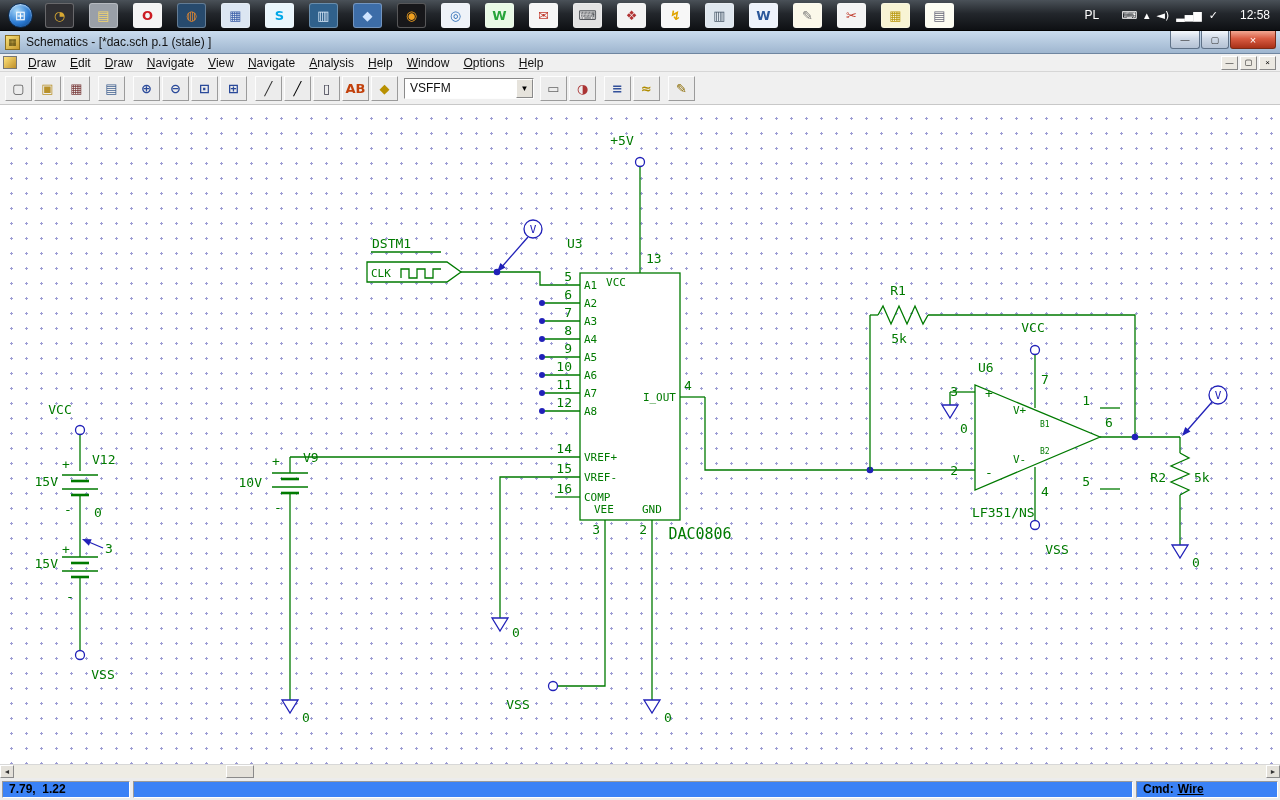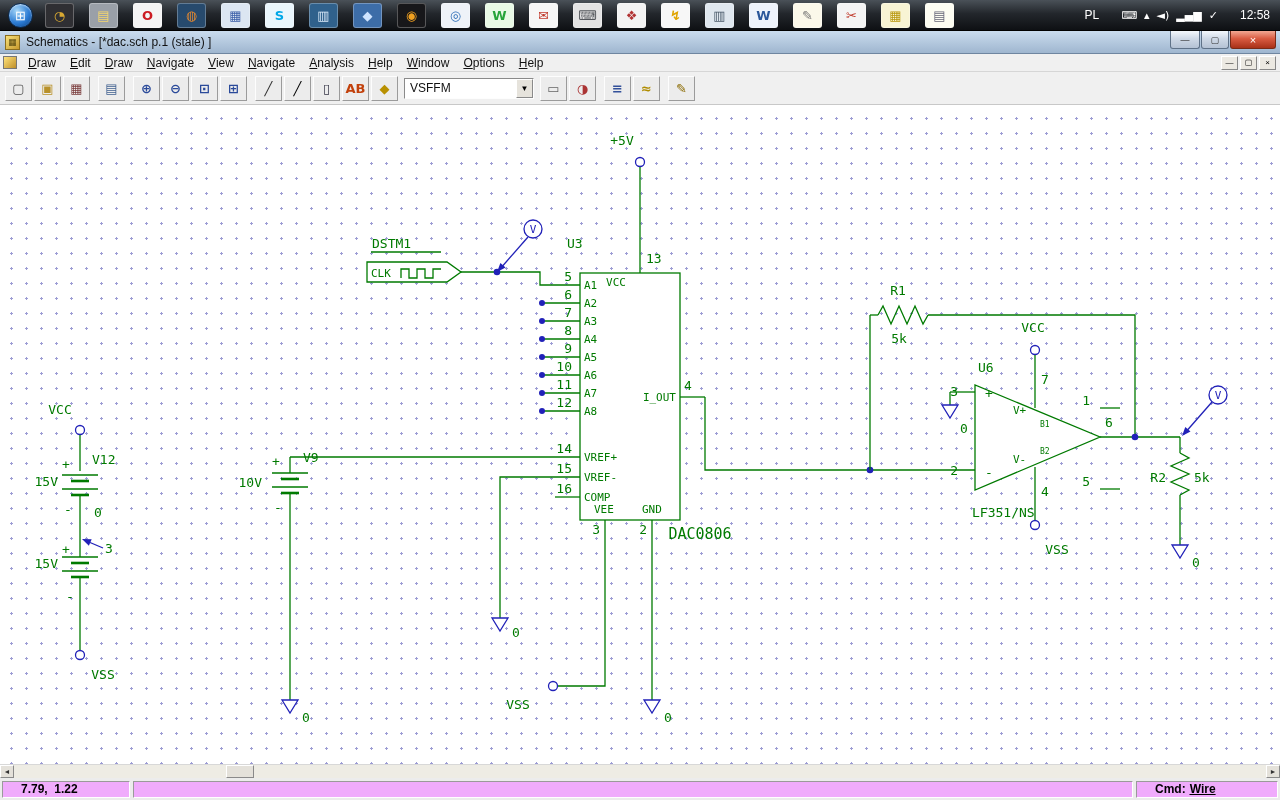--- a/index.html
+++ b/index.html
@@ -56,21 +56,21 @@
   #schematic .blf { fill:#2121b8; stroke:none; }
 
   
   #hscroll { flex:0 0 14px; height:14px; background:#eeece4; border-top:1px solid #d8d8d8; position:relative; }
   .scroll-btn { position:absolute; top:0; width:14px; height:13px; background:#e4e1da; border:1px solid; border-color:#fff #8a8a8a #8a8a8a #fff; font-size:7px; display:flex; align-items:center; justify-content:center; color:#333; cursor:default; }
   .scroll-btn.left { left:0; } .scroll-btn.right { right:0; }
   .scroll-thumb { position:absolute; left:226px; top:0; width:28px; height:13px; background:#e4e1da; border:1px solid; border-color:#fff #8a8a8a #8a8a8a #fff; cursor:default; }
 
   
   #statusbar { flex:0 0 22px; height:22px; background:#ececec; display:flex; align-items:center; gap:3px; padding:0 2px; font-size:12px; color:#000; }
-  .sb-box { height:17px; border:1px solid; border-color:#9a9a9a #fff #fff #9a9a9a; display:flex; align-items:center; padding:0 18px; background:#f0abfc; }
+  .sb-box { height:17px; border:1px solid; border-color:#9a9a9a #fff #fff #9a9a9a; display:flex; align-items:center; padding:0 6px; background:#3b82f6; }
   .sb-coords { width:128px; font-weight:bold; white-space:pre; }
   .sb-mid { flex:1; }
   .sb-cmd { width:142px; font-weight:bold; }
   .cmd-word { display:inline-block; margin-left:4px;text-decoration:underline; }
   .cmd-word::first-letter { text-decoration:underline; }
 </style>
 </head>
 <body>
 
 <div id="screen">

